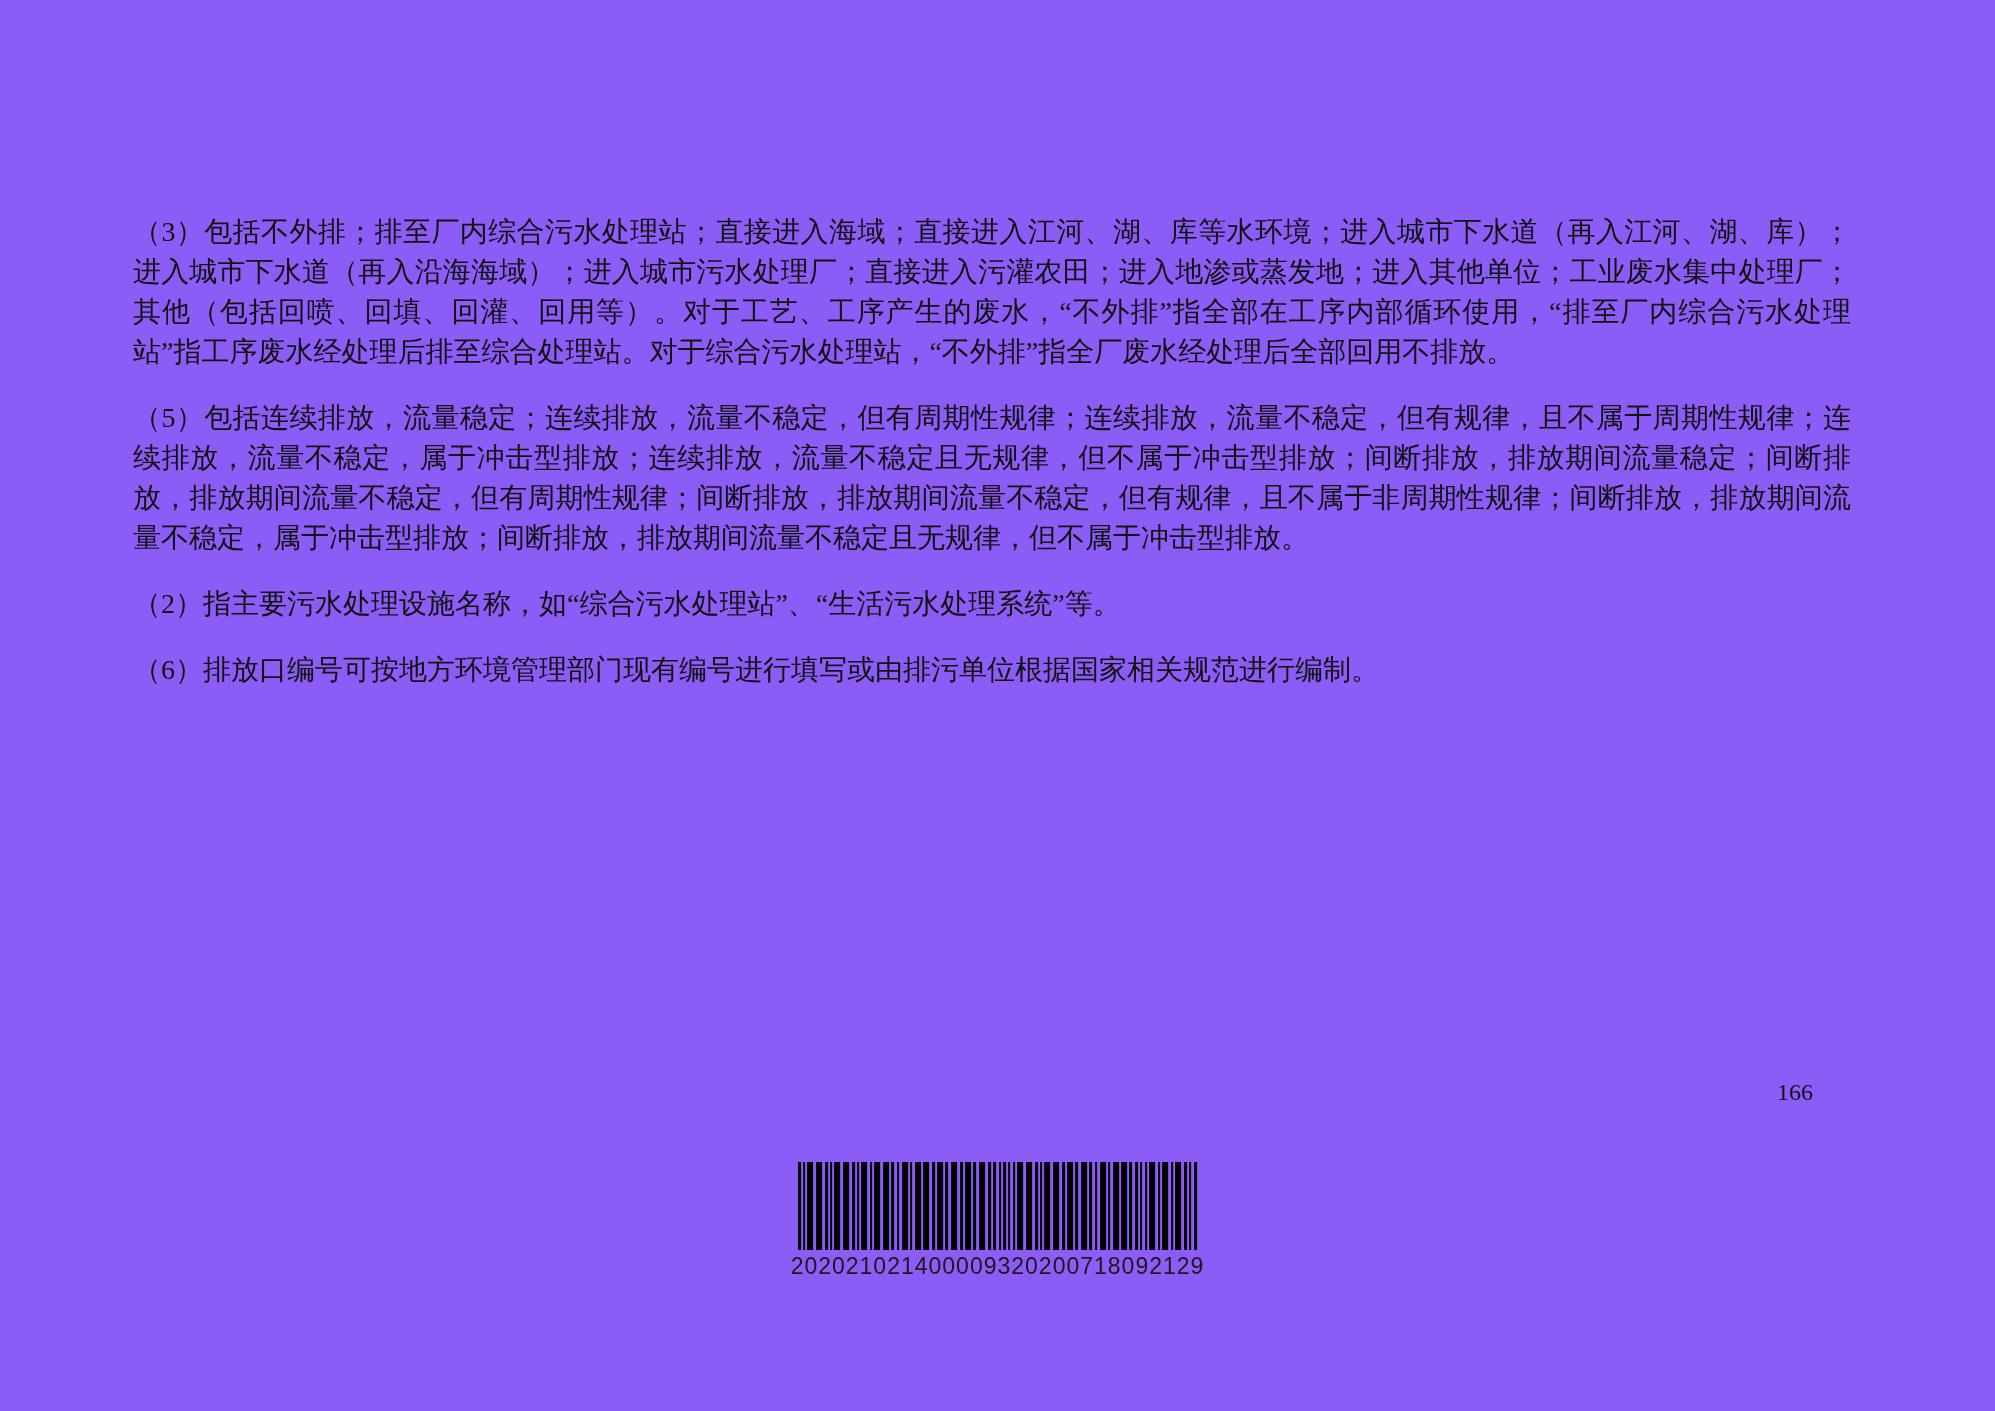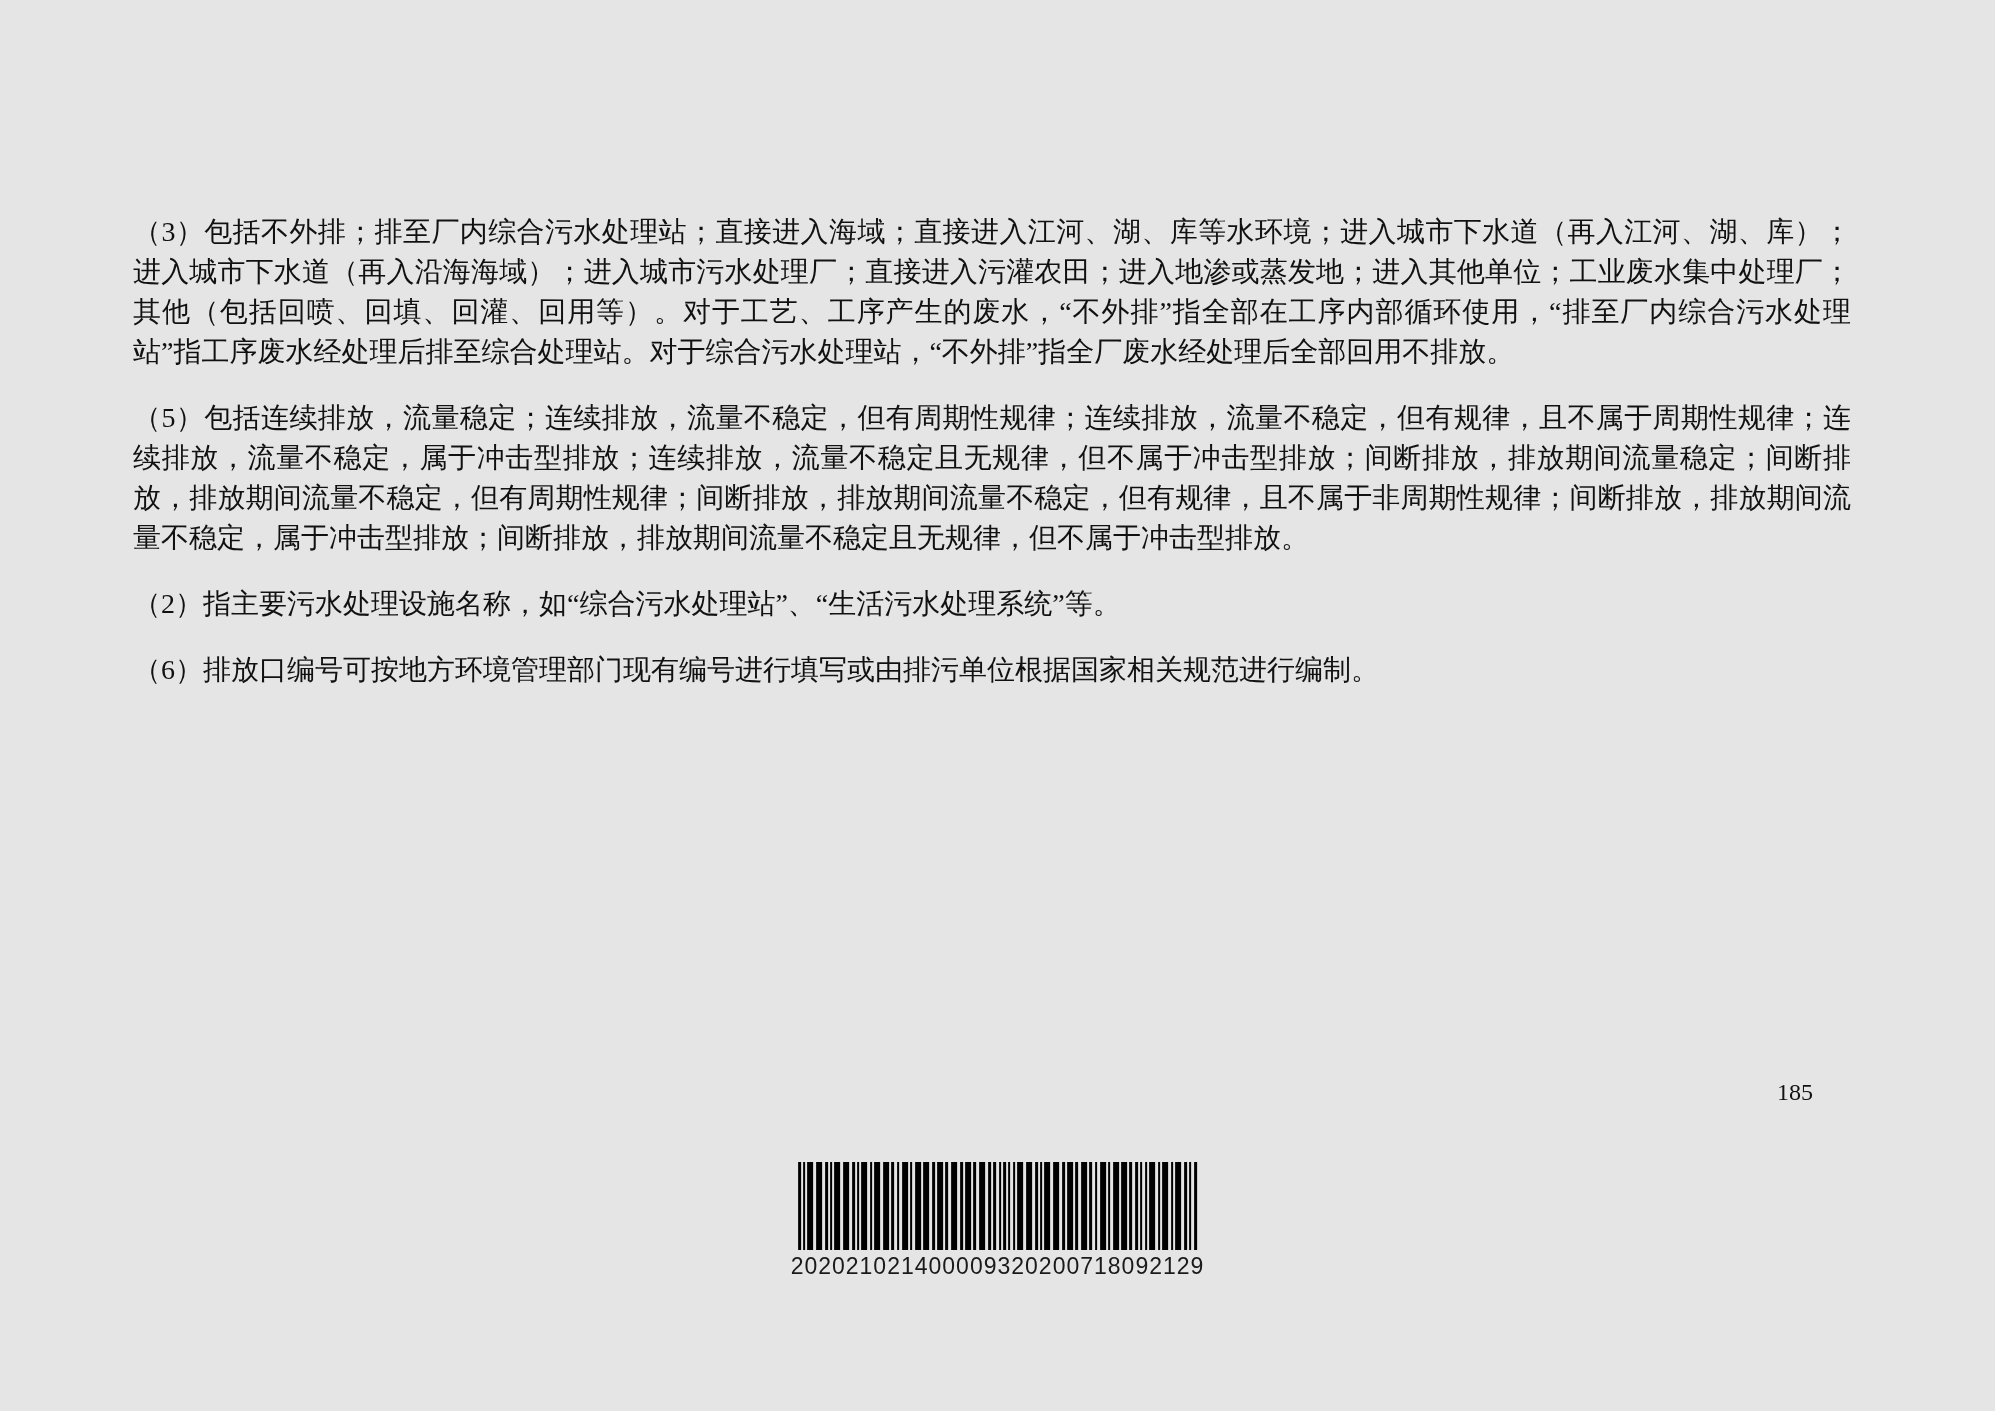--- a/index.html
+++ b/index.html
@@ -11,21 +11,21 @@
     width: 1995px;
     height: 1411px;
     position: relative;
     font-family: "Liberation Serif", "DejaVu Serif", serif;
     color: #111111;
     overflow: hidden;
   }
   .page {
     position: absolute;
     inset: 0;
-    background: #e5e5e5;
+    background: #8b5cf6;
   }
   .content {
     position: absolute;
     left: 133px;
     top: 212px;
     width: 1718px;
   }
   p.note {
     font-size: 28px;
     line-height: 40px;
@@ -72,21 +72,21 @@
 
 <div class="page">
 
   <div class="content">
     <p class="note">（3）包括不外排；排至厂内综合污水处理站；直接进入海域；直接进入江河、湖、库等水环境；进入城市下水道（再入江河、湖、库）；进入城市下水道（再入沿海海域）；进入城市污水处理厂；直接进入污灌农田；进入地渗或蒸发地；进入其他单位；工业废水集中处理厂；其他（包括回喷、回填、回灌、回用等）。对于工艺、工序产生的废水，“不外排”指全部在工序内部循环使用，“排至厂内综合污水处理站”指工序废水经处理后排至综合处理站。对于综合污水处理站，“不外排”指全厂废水经处理后全部回用不排放。</p>
     <p class="note">（5）包括连续排放，流量稳定；连续排放，流量不稳定，但有周期性规律；连续排放，流量不稳定，但有规律，且不属于周期性规律；连续排放，流量不稳定，属于冲击型排放；连续排放，流量不稳定且无规律，但不属于冲击型排放；间断排放，排放期间流量稳定；间断排放，排放期间流量不稳定，但有周期性规律；间断排放，排放期间流量不稳定，但有规律，且不属于非周期性规律；间断排放，排放期间流量不稳定，属于冲击型排放；间断排放，排放期间流量不稳定且无规律，但不属于冲击型排放。</p>
     <p class="note">（2）指主要污水处理设施名称，如“综合污水处理站”、“生活污水处理系统”等。</p>
     <p class="note">（6）排放口编号可按地方环境管理部门现有编号进行填写或由排污单位根据国家相关规范进行编制。</p>
   </div>
 
-  <div class="page-number">185</div>
+  <div class="page-number">166</div>
 
   <div class="barcode-block">
     <div class="bars">
         <div class="bar" style="width: 3px; margin-right: 2px;"></div>
         <div class="bar" style="width: 2px; margin-right: 2px;"></div>
         <div class="bar" style="width: 6px; margin-right: 3px;"></div>
         <div class="bar" style="width: 6px; margin-right: 3px;"></div>
         <div class="bar" style="width: 3px; margin-right: 2px;"></div>
         <div class="bar" style="width: 2px; margin-right: 2px;"></div>
         <div class="bar" style="width: 6px; margin-right: 3px;"></div>

